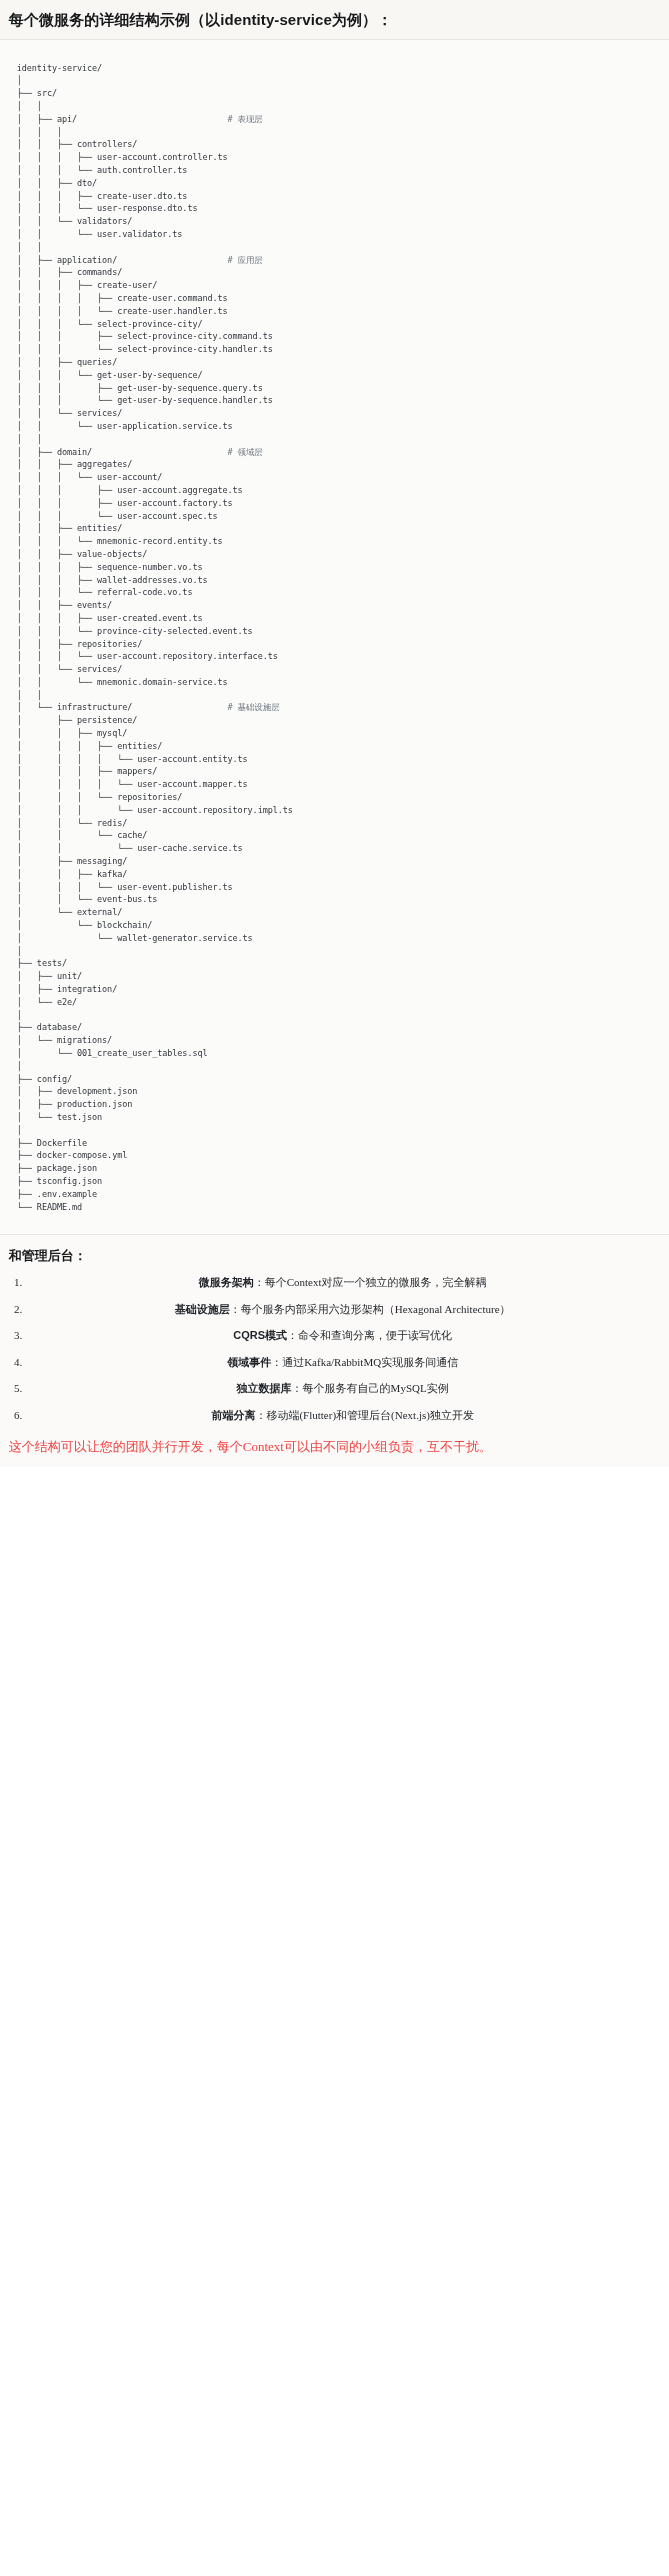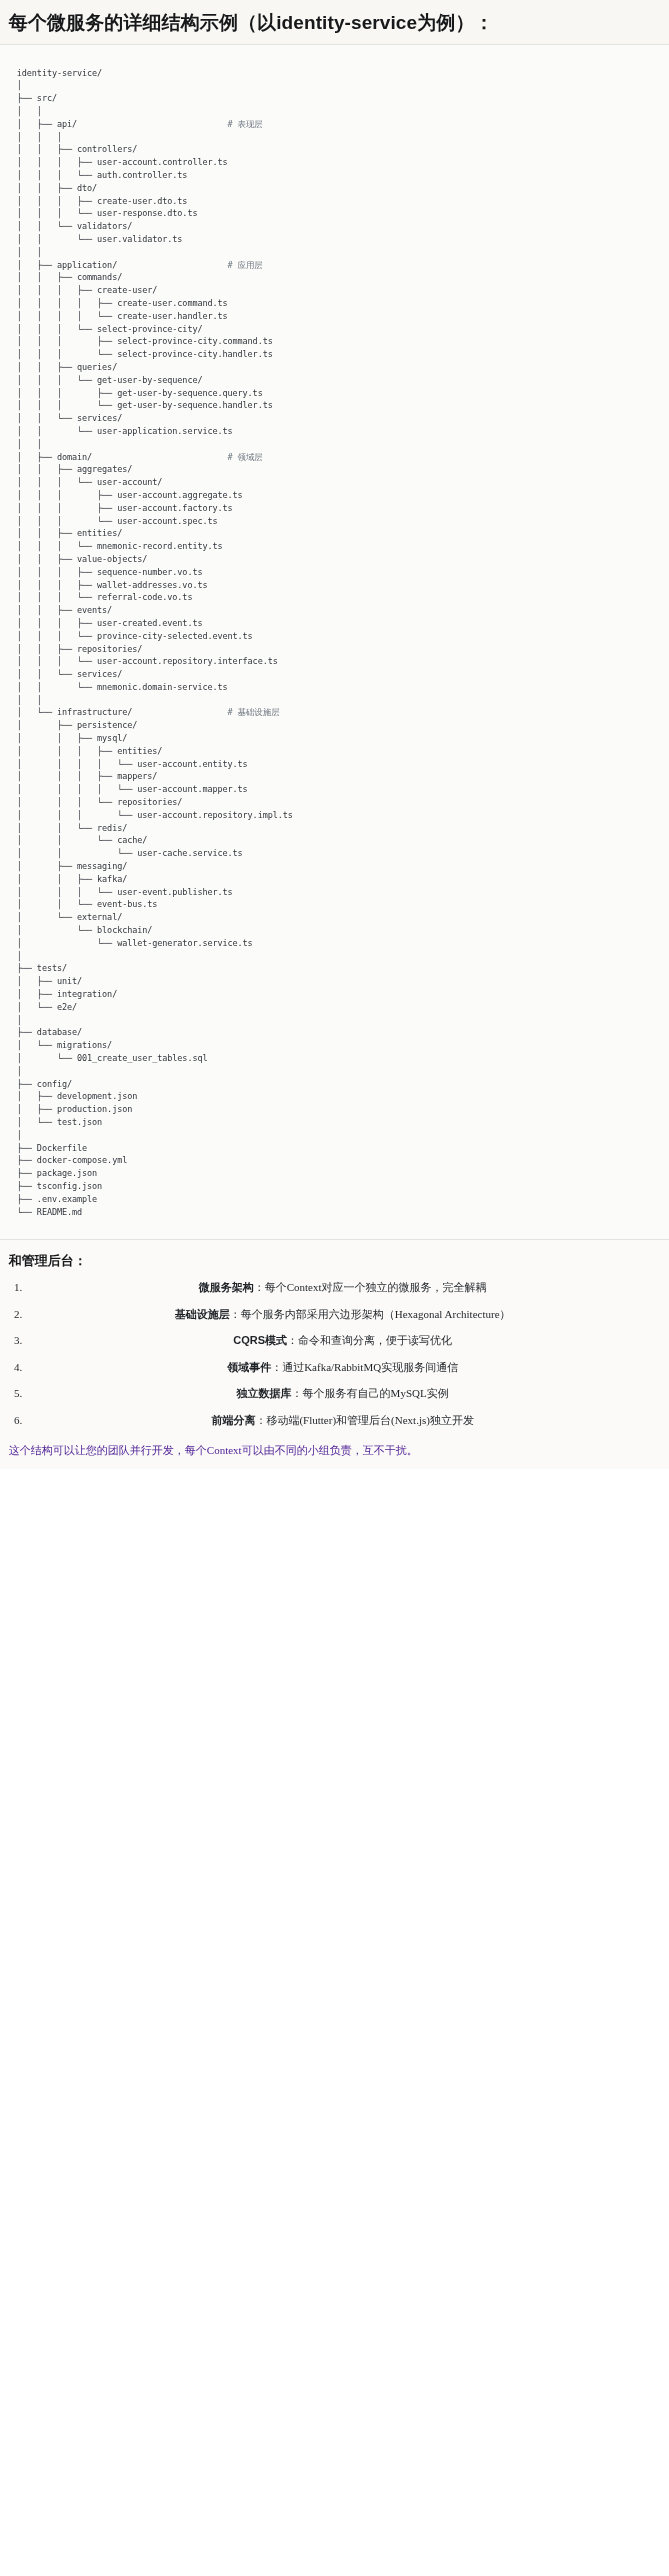--- a/index.html
+++ b/index.html
@@ -22,21 +22,21 @@
 
   
   .doc-header {
     background: #f8f7f4;
     padding: 11.3px 8.8px 8.8px 8.8px;
     border-bottom: 0.6px solid #e6e4df;
     box-sizing: border-box;
   }
   .doc-header h1 {
     margin: 0;
-    font-size: 19px;
+    font-size: 15px;
     line-height: 1.25;
     font-weight: bold;
     letter-spacing: 0.1px;
     font-family: "Liberation Sans", "DejaVu Sans", sans-serif;
     color: #17181a;
   }
 
   
   .code-block {
     background: #fbfbfa;
@@ -83,23 +83,23 @@
     color: #1f2328;
     text-align: center;
   }
   ol.note-list li:last-child { margin-bottom: 14px; }
   ol.note-list li b {
     font-weight: bold;
     font-family: "Liberation Sans", "DejaVu Sans", sans-serif;
   }
   p.closing {
     margin: 8.8px 0 0 0;
-    font-size: 11px;
+    font-size: 13px;
     line-height: 1.5;
-    color: #4c1d95;
+    color: #ef4444;
   }
 </style>
 </head>
 <body>
 
 <div class="page">
 
   <div class="doc-header">
     <h1>每个微服务的详细结构示例（以identity-service为例）：</h1>
   </div>

